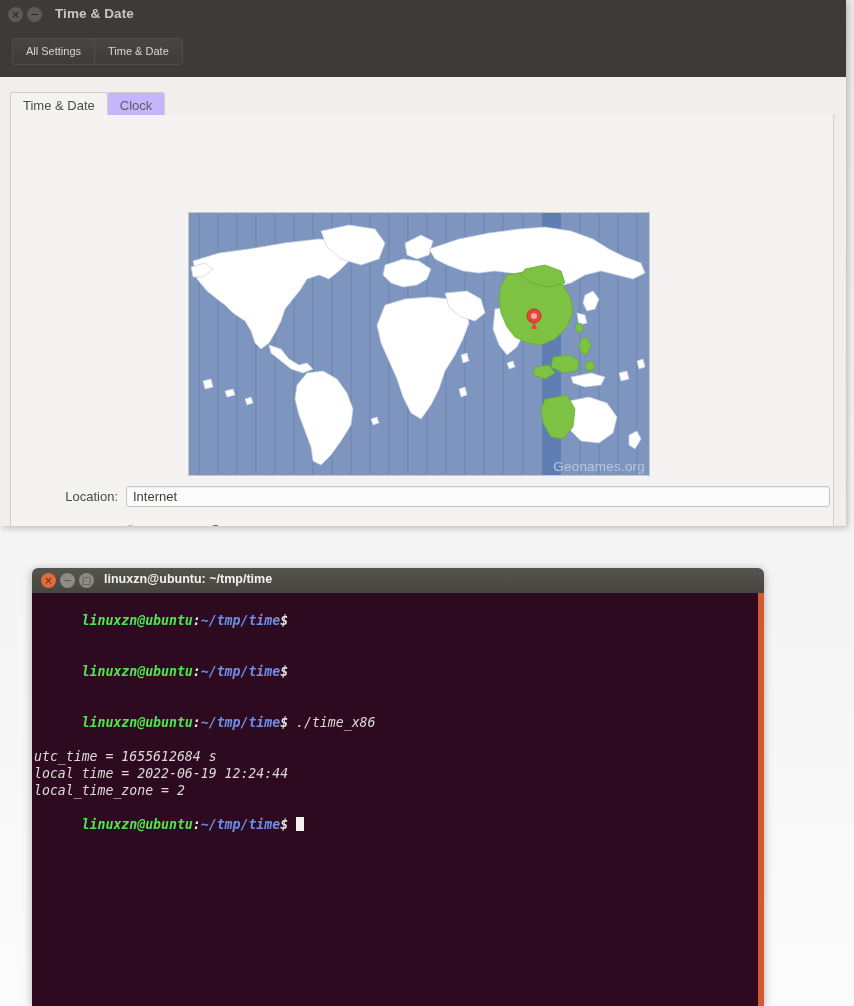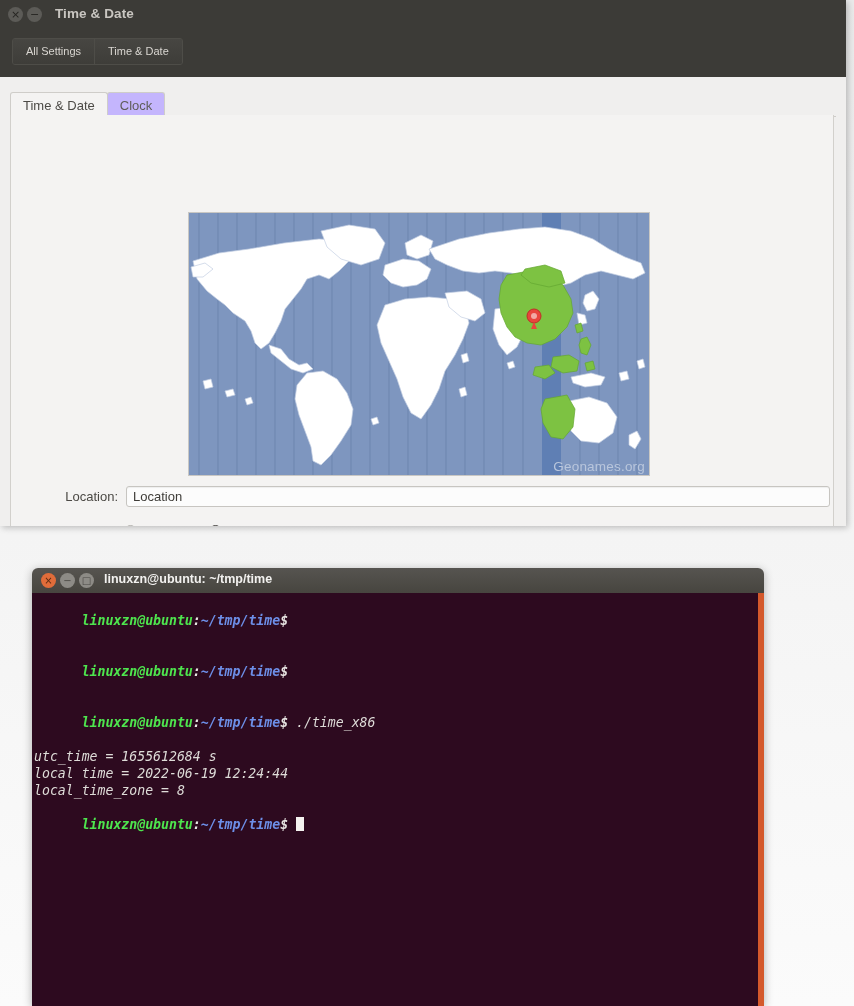--- a/index.html
+++ b/index.html
@@ -390,21 +390,21 @@
           <circle cx="345" cy="103" r="7" fill="#e8453c" stroke="#bf2f28" stroke-width="1"></circle>
           <circle cx="345" cy="103" r="3" fill="#f2a9a4"></circle>
           <path d="M345 109 L342 116 L348 116 Z" fill="#e8453c"></path>
         </g>
       </svg>
       <div id="map-watermark">Geonames.org</div>
     </div>
 
     <div class="form-row" id="row-location">
       <div class="row-label" style="width:104px;">Location:</div>
-      <div id="location-input" placeholder="Location">Location</div>
+      <div id="location-input" placeholder="Location">Internet</div>
     </div>
 
     <div class="form-row" id="row-setthetime">
       <div class="row-label" style="width:100px;">Set the time:</div>
       <div class="radio-wrap">
         <div class="radio"></div>
         <div class="radio-label">Manually</div>
       </div>
       <div class="radio-wrap">
         <div class="radio checked"></div>
@@ -428,20 +428,20 @@
       <span class="c-user">linuxzn@ubuntu</span><span class="c-colon">:</span><span class="c-path">~/tmp/time</span><span class="c-dollar">$</span>
     </div>
     <div class="tline">
       <span class="c-user">linuxzn@ubuntu</span><span class="c-colon">:</span><span class="c-path">~/tmp/time</span><span class="c-dollar">$</span>
     </div>
     <div class="tline">
       <span class="c-user">linuxzn@ubuntu</span><span class="c-colon">:</span><span class="c-path">~/tmp/time</span><span class="c-dollar">$</span><span class="c-out"> ./time_x86</span>
     </div>
     <div class="tline c-out">utc_time = 1655612684 s</div>
     <div class="tline c-out">local time = 2022-06-19 12:24:44</div>
-    <div class="tline c-out">local_time_zone = 8</div>
+    <div class="tline c-out">local_time_zone = 2</div>
     <div class="tline">
       <span class="c-user">linuxzn@ubuntu</span><span class="c-colon">:</span><span class="c-path">~/tmp/time</span><span class="c-dollar">$</span><span> </span><span class="cursor"></span>
     </div>
   </div>
 
   <div id="terminal-scroll"></div>
 </div>
 
 </body></html>

